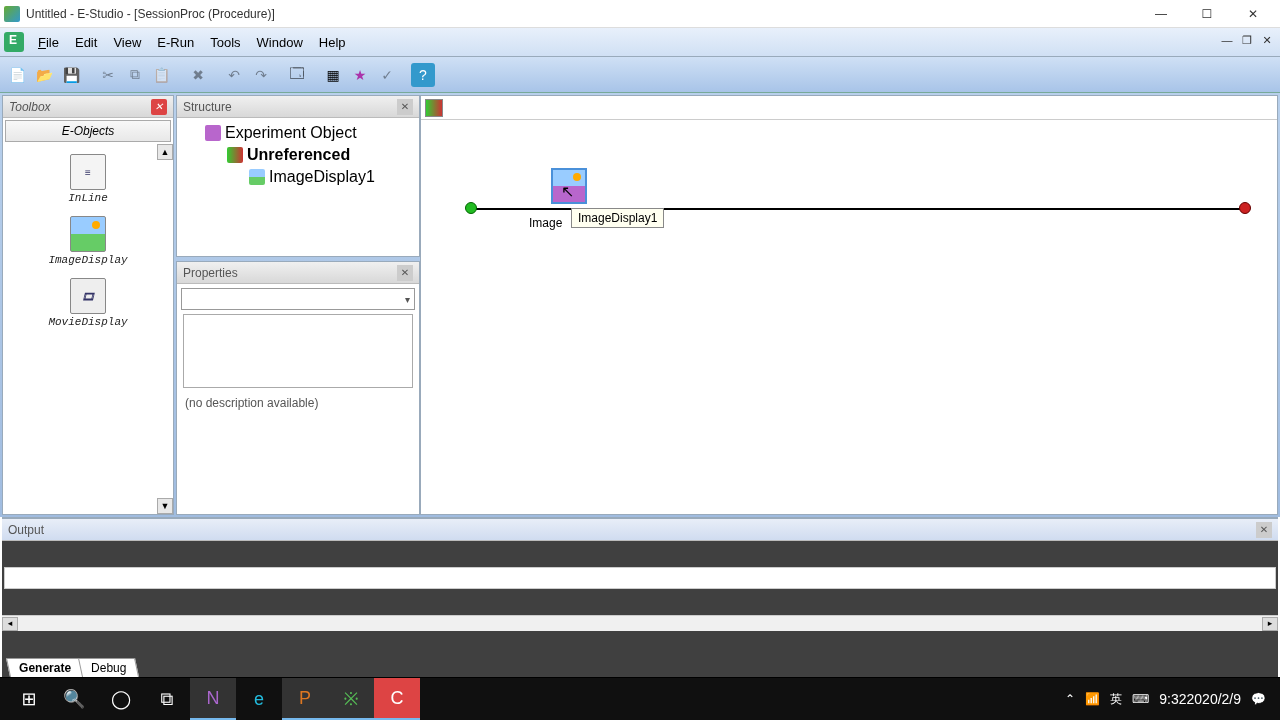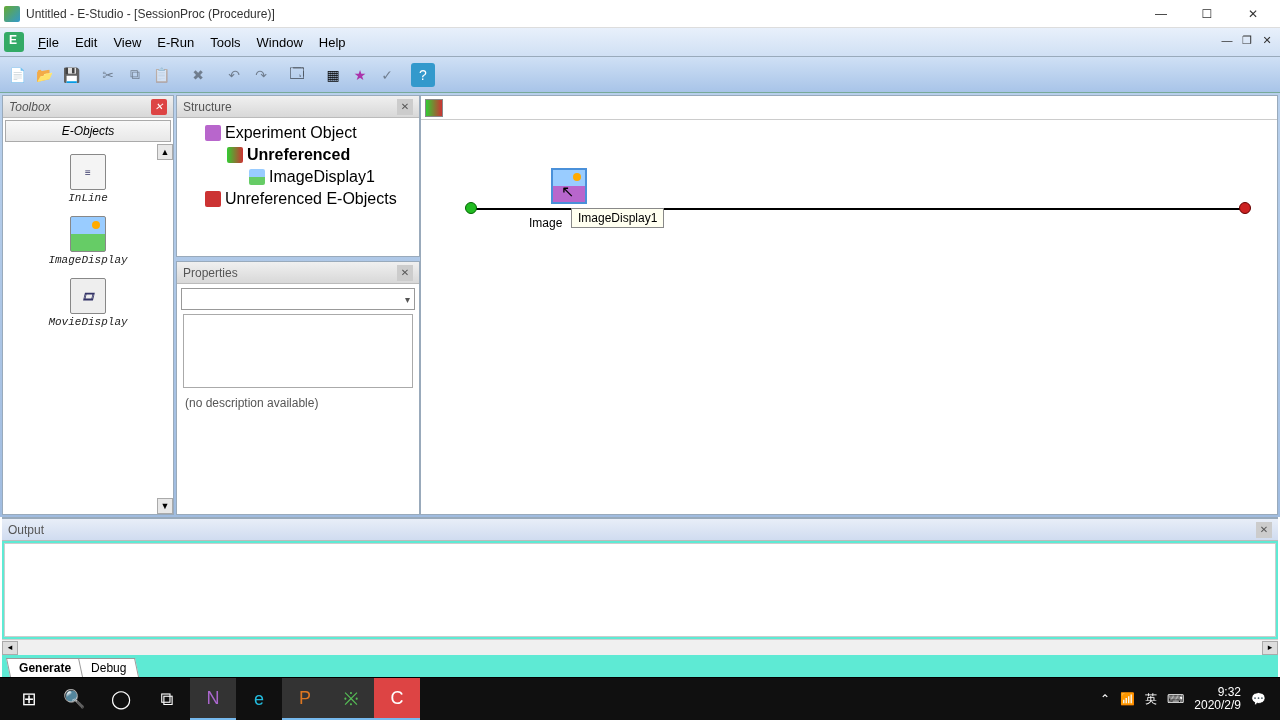--- a/index.html
+++ b/index.html
@@ -77,40 +77,40 @@
 .timeline { position: absolute; left: 48px; right: 30px; top: 88px; height: 2px; background: #000; }
 .tl-start { position: absolute; left: 44px; top: 82px; width: 12px; height: 12px; background: #2b2; border: 1px solid #060; border-radius: 50%; }
 .tl-end { position: absolute; right: 26px; top: 82px; width: 12px; height: 12px; background: #c22; border: 1px solid #600; border-radius: 50%; }
 .tl-obj { position: absolute; left: 130px; top: 48px; width: 36px; height: 36px; border: 2px solid #4a90d9; background: linear-gradient(#9cf 50%,#b866cc 50%); }
 .tl-obj::after { content: ""; position: absolute; top: 3px; right: 4px; width: 8px; height: 8px; background: #fa0; border-radius: 50%; }
 .tl-cursor { position: absolute; left: 140px; top: 62px; font-size: 16px; color: #000; }
 .tl-objlabel { position: absolute; left: 108px; top: 96px; font-size: 12px; }
 .tooltip { position: absolute; left: 150px; top: 88px; background: #fffff0; border: 1px solid #888; padding: 2px 6px; font-size: 12px; }
 
 
-.output { height: 160px; background: #5eead4; border-top: 2px solid #9ab; display: flex; flex-direction: column; margin: 0 2px; }
+.output { height: 160px; background: #404040; border-top: 2px solid #9ab; display: flex; flex-direction: column; margin: 0 2px; gap: 24px; }
 .output .panel-hdr { background: linear-gradient(#e8eef8,#d0dcf0); }
 .output-body { flex: 1; background: #fff; border: 1px solid #ccc; margin: 2px; }
 .output-scroll { height: 16px; display: flex; align-items: center; background: #f0f0f0; border-top: 1px solid #ccc; }
 .output-scroll .sb { width: 16px; height: 14px; background: #ddd; border: 1px solid #aaa; font-size: 9px; text-align: center; }
 .output-scroll .sb.right { margin-left: auto; }
 .output-tabs { height: 22px; display: flex; align-items: flex-end; padding-left: 6px; gap: 0; }
 .out-tab { padding: 2px 10px; font-size: 12px; border: 1px solid #999; border-bottom: none; background: #fff; transform: skewX(12deg); margin-right: -2px; }
 .out-tab span { display: inline-block; transform: skewX(-12deg); }
 .out-tab.active { font-weight: bold; }
 
 
 .statusbar { height: 22px; background: linear-gradient(#f4f4f4,#e0e0e0); display: flex; align-items: center; padding: 0 8px; font-size: 12px; border-top: 1px solid #bbb; }
 
 
 .taskbar { position: absolute; left: 0; bottom: 0; width: 1280px; height: 42px; background: #101010; display: flex; align-items: center; padding: 0 6px; color: #fff; font-size: 12px; }
 .taskbar .tbtn { width: 46px; height: 42px; display: flex; align-items: center; justify-content: center; font-size: 18px; color: #fff; }
 .taskbar .tbtn.active { border-bottom: 2px solid #76b9ed; background: #333; }
 .taskbar .tray { margin-left: auto; display: flex; align-items: center; gap: 10px; padding-right: 8px; }
-.taskbar .clock { display: flex; flex-direction: column; align-items: flex-end; font-size: 12px; line-height: 13px; }
+.taskbar .clock { display: flex; flex-direction: row; align-items: flex-end; font-size: 14px; line-height: 13px; }
 </style>
 </head>
 <body>
 
 <div class="window">
 
   <div class="titlebar">
     <div class="app-icon"></div>
     <div class="title">Untitled - E-Studio - [SessionProc  (Procedure)]</div>
     <div class="win-btns">
@@ -198,24 +198,20 @@
               <span class="ticon exp"></span>
               <span>Experiment Object</span>
             </div>
           <div class="tree-row l2 bold">
               <span class="ticon proc"></span>
               <span>Unreferenced</span>
             </div>
           <div class="tree-row l3">
               <span class="ticon img"></span>
               <span>ImageDisplay1</span>
-            </div>
-          <div class="tree-row l1">
-              <span class="ticon unref"></span>
-              <span>Unreferenced E-Objects</span>
             </div>
         </div>
       </div>
 
       <div class="properties">
         <div class="panel-hdr">
           <span>Properties</span>
           <span class="close-g">✕</span>
         </div>
         <div class="prop-select"></div>

